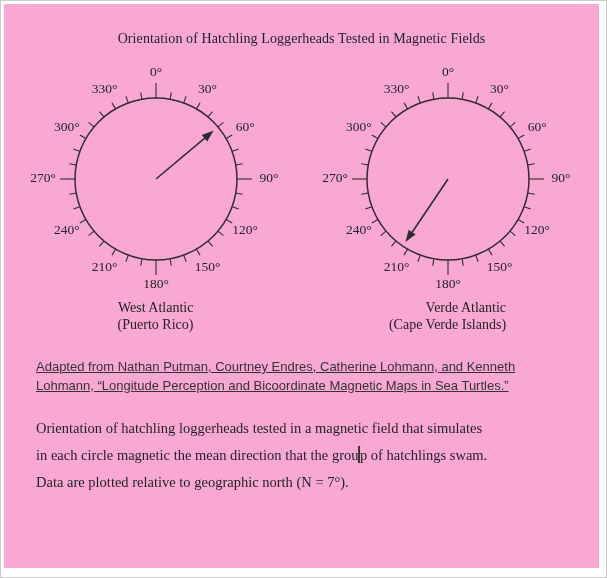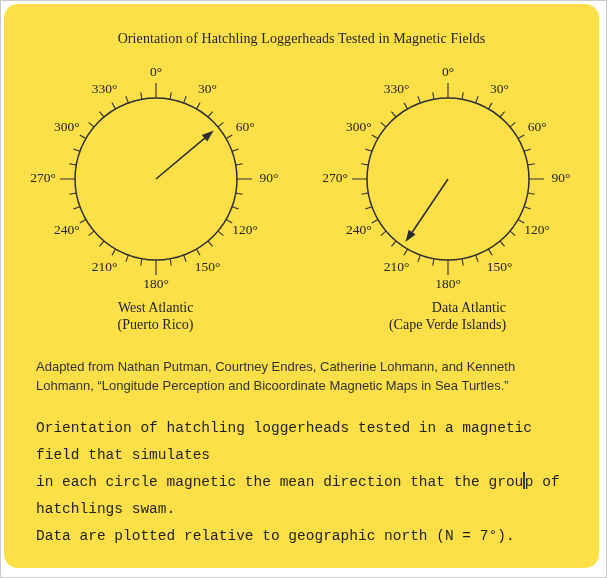--- a/index.html
+++ b/index.html
@@ -10,23 +10,22 @@
   }
   .page {
     width:607px; height:578px;
     background:#ffffff;
     border:1px solid #c9cacc;
     position:relative;
   }
   .panel {
     position:absolute;
     left:3px; top:3px; right:7px; bottom:9px;
-    background:#fde047;
+    background:#f9a8d4;
     overflow:hidden;
-    border-radius:14px;
   }
   .fig-title {
     margin-top:25px;
     text-align:center;
     font:14px/20px "Liberation Serif", serif;
     color:#222226;
     letter-spacing:0.1px;
   }
   .figures-row {
     margin-top:12px;
@@ -50,24 +49,25 @@
     text-align:right;
     font:14px/17px "Liberation Serif", serif;
     color:#222226;
   }
   .attribution {
     margin:24px 30px 0 32px;
     font-family:"Liberation Sans", sans-serif;
     font-size:13px;
     line-height:19px;
     color:#333336;
+    text-decoration:underline;
   }
   .caption {
     margin:20px 26px 0 32px;
-    font-family:Liberation Mono, monospace;
+    font-family:Liberation Serif, serif;
     font-size:14.5px;
     line-height:27px;
     color:#1f1f23;
   }
   .caret {
     display:inline-block;
     width:1.5px; height:17px;
     background:#3a3a3e;
     vertical-align:-3px;
   }
@@ -188,21 +188,21 @@
             <text x="146.0" y="224.0" text-anchor="middle" dominant-baseline="middle" class="deg-label">180°</text>
             <text x="94.5" y="207.2" text-anchor="middle" dominant-baseline="middle" class="deg-label">210°</text>
             <text x="56.8" y="169.5" text-anchor="middle" dominant-baseline="middle" class="deg-label">240°</text>
             <text x="33.0" y="118.0" text-anchor="middle" dominant-baseline="middle" class="deg-label">270°</text>
             <text x="56.8" y="66.5" text-anchor="middle" dominant-baseline="middle" class="deg-label">300°</text>
             <text x="94.5" y="28.8" text-anchor="middle" dominant-baseline="middle" class="deg-label">330°</text>
             <line x1="146" y1="118" x2="108.5" y2="173.7" stroke="#2e2e30" stroke-width="1.6"></line>
             <polygon points="103.4,181.1 106.7,168.8 113.6,173.5" fill="#2e2e30"></polygon>
           </svg>
         <div class="fig-label">
-          <div>Data Atlantic</div>
+          <div>Verde Atlantic</div>
           <div>(Cape Verde Islands)</div>
         </div>
       </div>
     </div>
 
     <div class="attribution">
         <div>Adapted from Nathan Putman, Courtney Endres, Catherine Lohmann, and Kenneth</div>
         <div>Lohmann, “Longitude Perception and Bicoordinate Magnetic Maps in Sea Turtles.”</div>
       </div>
 

